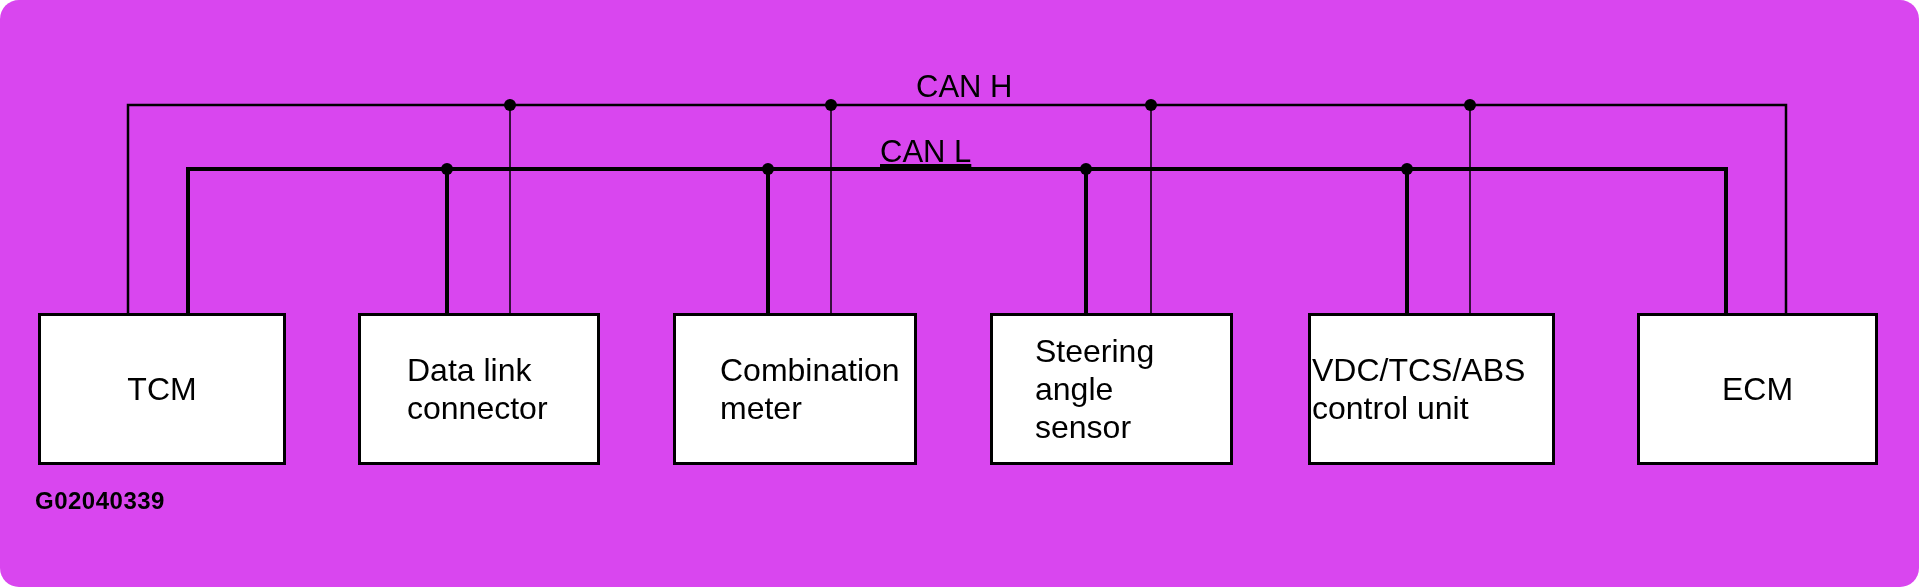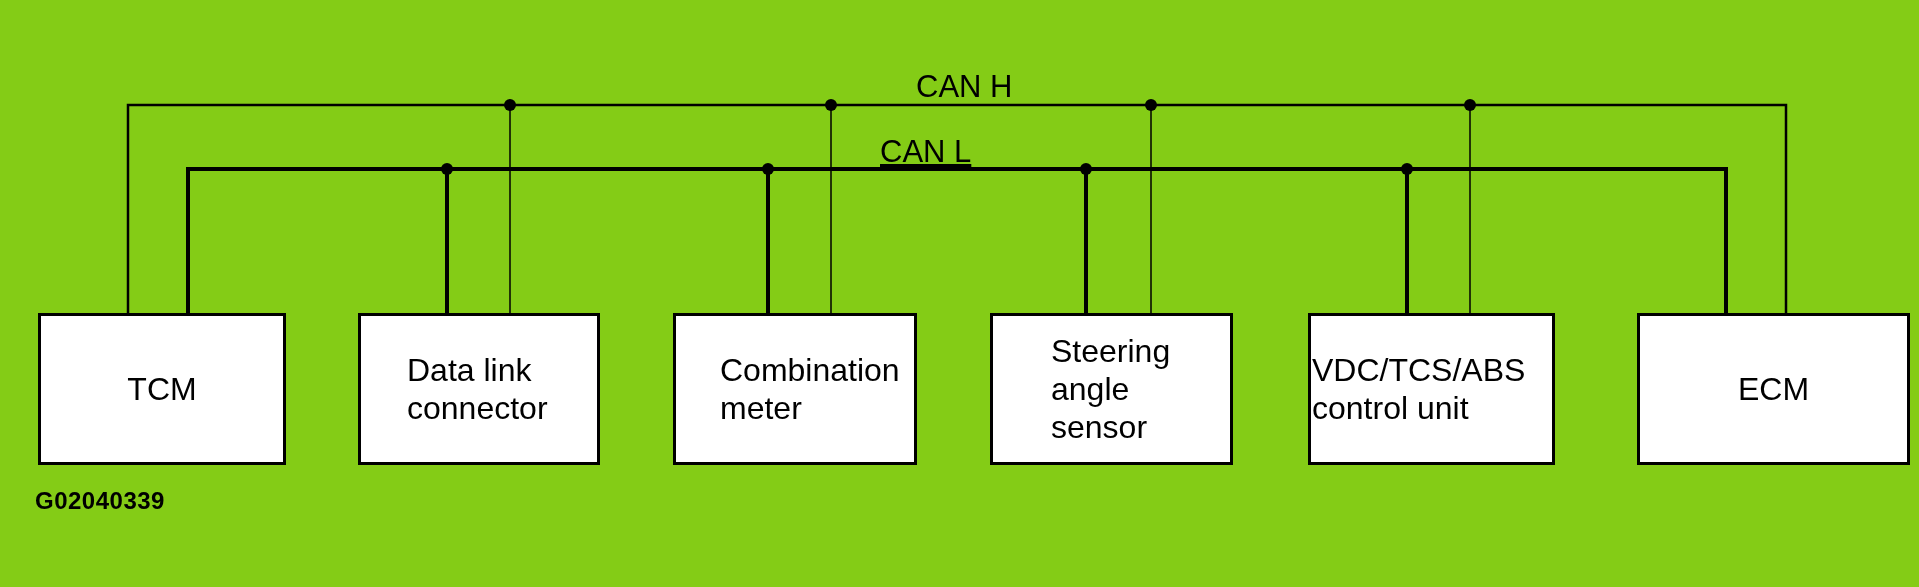--- a/index.html
+++ b/index.html
@@ -4,24 +4,25 @@
 <style>
   html, body {
     margin: 0;
     padding: 0;
     background: #ffffff;
   }
   .canvas {
     position: relative;
     width: 1919px;
     height: 587px;
-    background: #84cc16;
+    background: #d946ef;
     font-family: "Liberation Sans", sans-serif;
     color: #000000;
     overflow: hidden;
+    border-radius: 19px;
   }
   .wiring-svg {
     position: absolute;
     left: 0;
     top: 0;
   }
   .bus-label {
     position: absolute;
     font-size: 31px;
     line-height: 31px;
@@ -45,23 +46,23 @@
     white-space: pre-line;
     color: #000000;
   }
   .node-box.centered {
     align-items: center;
     text-align: right;
   }
   .box-tcm    { left: 38px;   width: 248px; }
   .box-dlc    { left: 358px;  width: 242px; padding-left: 46px; }
   .box-combo  { left: 673px;  width: 244px; padding-left: 44px; }
-  .box-sas    { left: 990px;  width: 243px; padding-left: 58px; }
+  .box-sas    { left: 990px;  width: 243px; padding-left: 42px; }
   .box-vdc    { left: 1308px; width: 247px; padding-left: 1px; }
-  .box-ecm    { left: 1637px; width: 273px; }
+  .box-ecm    { left: 1637px; width: 241px; }
   .figure-code {
     position: absolute;
     left: 35px;
     top: 487px;
     font-size: 24px;
     line-height: 28px;
     font-weight: bold;
     letter-spacing: 0.5px;
     color: #000000;
   }

